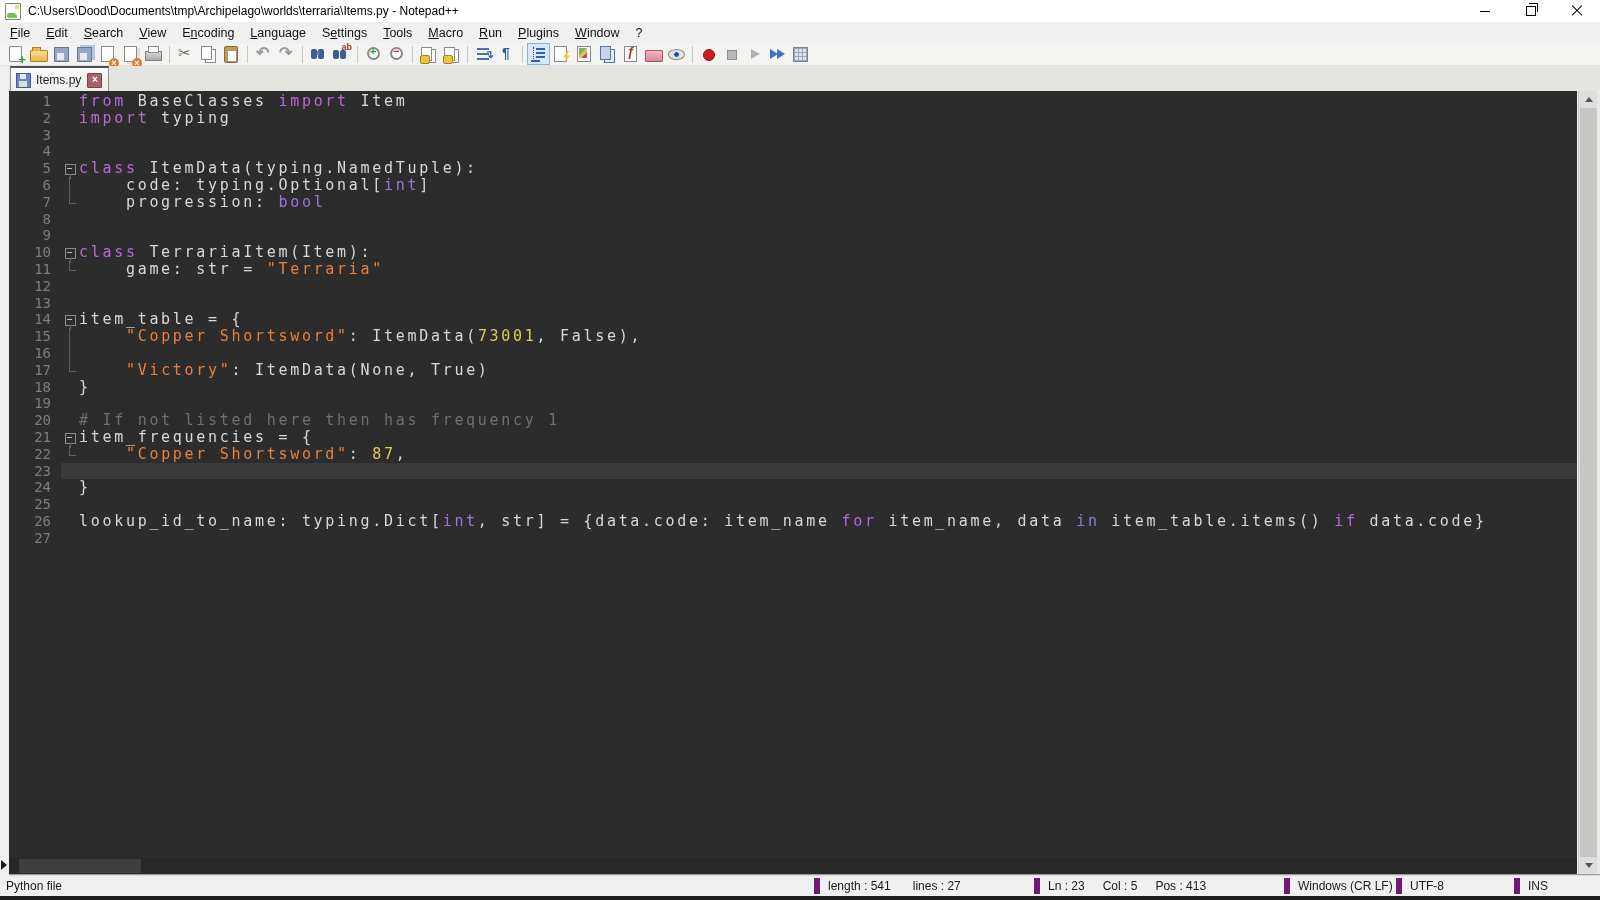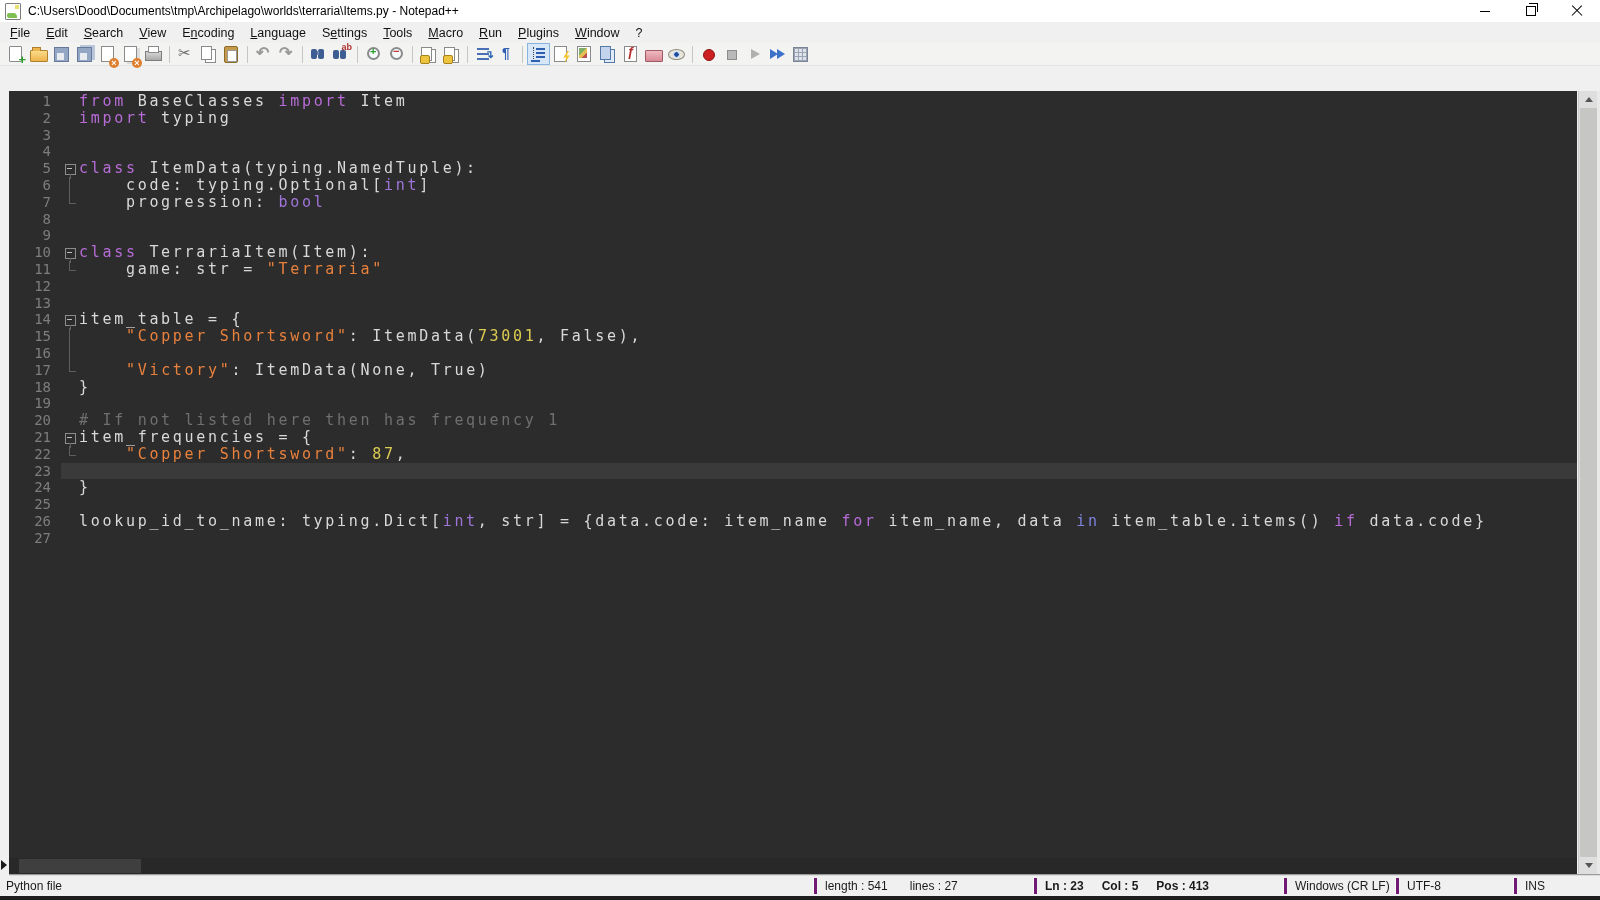--- a/index.html
+++ b/index.html
@@ -120,21 +120,21 @@
   .vs-btn{position:absolute;left:0;width:19px;height:17px;background:#dedede;display:flex;align-items:center;justify-content:center;}
   .vs-up{top:0;} .vs-down{bottom:0;}
   .vs-arrow-up{width:0;height:0;border-bottom:5px solid #555;border-left:4.5px solid transparent;border-right:4.5px solid transparent;}
   .vs-arrow-down{width:0;height:0;border-top:5px solid #555;border-left:4.5px solid transparent;border-right:4.5px solid transparent;}
   .vscroll-thumb{position:absolute;left:1px;top:17px;width:17px;height:749px;background:#c6c6c4;}
   .right-edge{position:absolute;left:1597px;top:0;width:3px;height:783px;background:#e9e9e7;}
   .main-bottom-line{position:absolute;left:0;top:783px;width:1600px;height:2px;background:#dcdcda;border-top:1px solid #9a9a9a;box-sizing:border-box;}
 
   
   .statusbar{position:absolute;left:0;top:876px;width:1600px;height:20px;background:#f0f0f0;display:flex;align-items:center;font-size:12px;color:#1a1a1a;}
-  .sb-sec{height:16px;display:flex;align-items:center;border-left:3px solid #701a75;box-shadow:-1px 0 0 #fbfbfb;padding-left:8px;box-sizing:border-box;flex:none;}
+  .sb-sec{height:16px;display:flex;align-items:center;border-left:6px solid #701a75;box-shadow:-1px 0 0 #fbfbfb;padding-left:8px;box-sizing:border-box;flex:none;}
   .sb-doctype{padding-left:6px;flex:1;}
   .sb-gap{display:inline-block;width:22px;}
   .bottom-strip{position:absolute;left:0;top:896px;width:1600px;height:4px;background:#1e1e1e;}
 </style>
 </head>
 <body>
 
 <div class="window" data-name="notepadpp-window">
 
   <div class="titlebar" data-name="title-bar">
@@ -205,20 +205,31 @@
       <span class="tbi" data-name="folder-workspace-icon"></span>
       <span class="tbi" data-name="monitoring-icon"></span>
       <span class="tb-sep" data-name="toolbar-separator"></span>
       <span class="tbi" data-name="record-macro-icon"></span>
       <span class="tbi" data-name="stop-macro-icon"></span>
       <span class="tbi" data-name="play-macro-icon"></span>
       <span class="tbi" data-name="play-multi-icon"></span>
       <span class="tbi" data-name="save-macro-icon"></span>
     </div>
 
+  <div class="tabbar" data-name="tab-bar">
+    <span class="tab-scroll" data-name="tab-scroll-left-icon"></span>
+    <span class="dock-grip" data-name="dock-grip"></span>
+    <div id="tabs">
+        <div class="tab active" data-name="tab-items.py">
+          <span class="tab-save-icon" data-name="tab-saved-icon"></span>
+          <span class="tab-label" data-name="tab-label">Items.py</span>
+          <span class="tab-close" data-name="tab-close-icon">×</span>
+        </div>
+      </div>
+  </div>
 
   <div class="main" data-name="editor-region">
     <div class="left-strip" data-name="dock-edge-strip">
       <span class="hscroll-left-arrow" data-name="hscroll-left-arrow-icon"></span>
     </div>
     <div class="editor" data-name="code-editor">
       <div class="ed-lines" id="ed-lines">
           <div class="ed-line" data-name="code-line"><span class="ln" data-name="line-number">1</span><span class="fold" data-name="fold-margin"></span><span class="code" data-name="code-text"><span class="seg-k">from</span><span class="seg-d"> BaseClasses </span><span class="seg-k">import</span><span class="seg-d"> Item</span></span></div>
           <div class="ed-line" data-name="code-line"><span class="ln" data-name="line-number">2</span><span class="fold" data-name="fold-margin"></span><span class="code" data-name="code-text"><span class="seg-k">import</span><span class="seg-d"> typing</span></span></div>
           <div class="ed-line" data-name="code-line"><span class="ln" data-name="line-number">3</span><span class="fold" data-name="fold-margin"></span><span class="code" data-name="code-text"></span></div>
@@ -264,21 +275,21 @@
     <div class="main-bottom-line" data-name="statusbar-separator"></div>
   </div>
 
   <div class="statusbar" data-name="status-bar">
     <span class="sb-doctype" data-name="status-doc-type">Python file</span>
     <div class="sb-sec" style="width:220px;" data-name="status-doc-stats">
       <span data-name="status-length">length : 541</span>
         <span class="sb-gap"></span>
       <span data-name="status-lines">lines : 27</span>
     </div>
-    <div class="sb-sec" style="width:250px;font-weight:bold;" data-name="status-cursor-pos">
+    <div class="sb-sec" style="width:250px;" data-name="status-cursor-pos">
       <span data-name="status-line-number">Ln : 23</span>
         <span class="sb-gap" style="width:18px;"></span>
       <span data-name="status-column">Col : 5</span>
         <span class="sb-gap" style="width:18px;"></span>
       <span data-name="status-position">Pos : 413</span>
     </div>
     <div class="sb-sec" style="width:112px;text-align:right;" data-name="status-eol-format">Windows (CR LF)</div>
     <div class="sb-sec" style="width:118px;" data-name="status-encoding">UTF-8</div>
     <div class="sb-sec" style="width:86px;" data-name="status-insert-mode">INS</div>
   </div>

